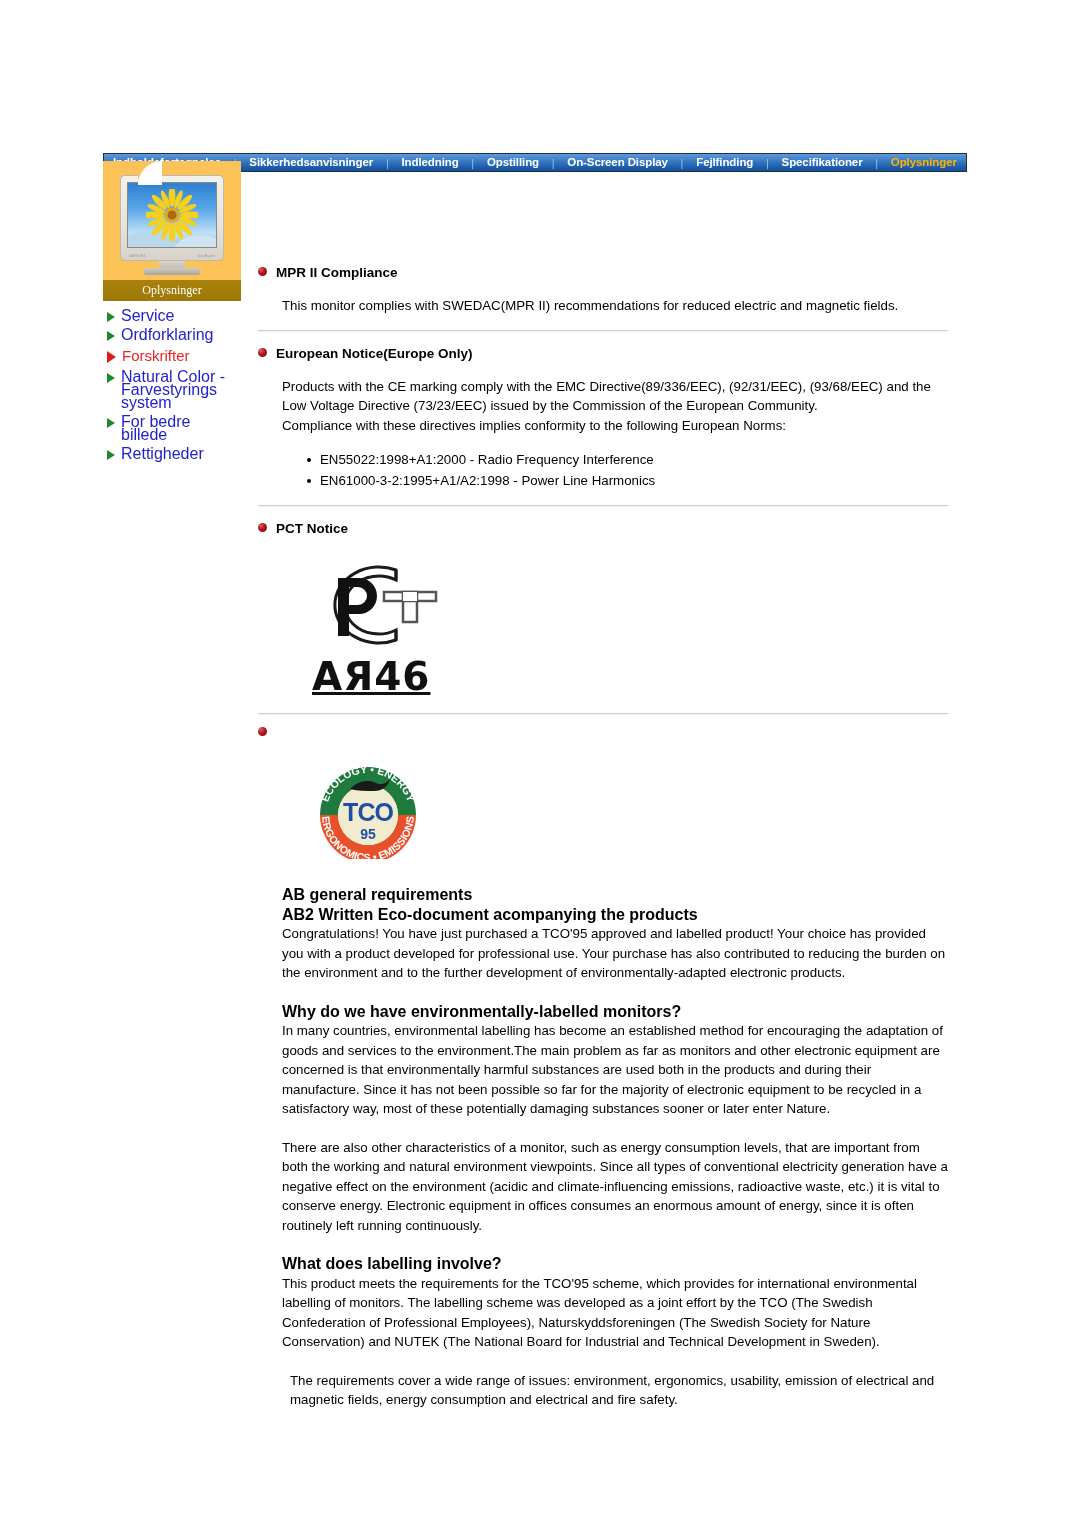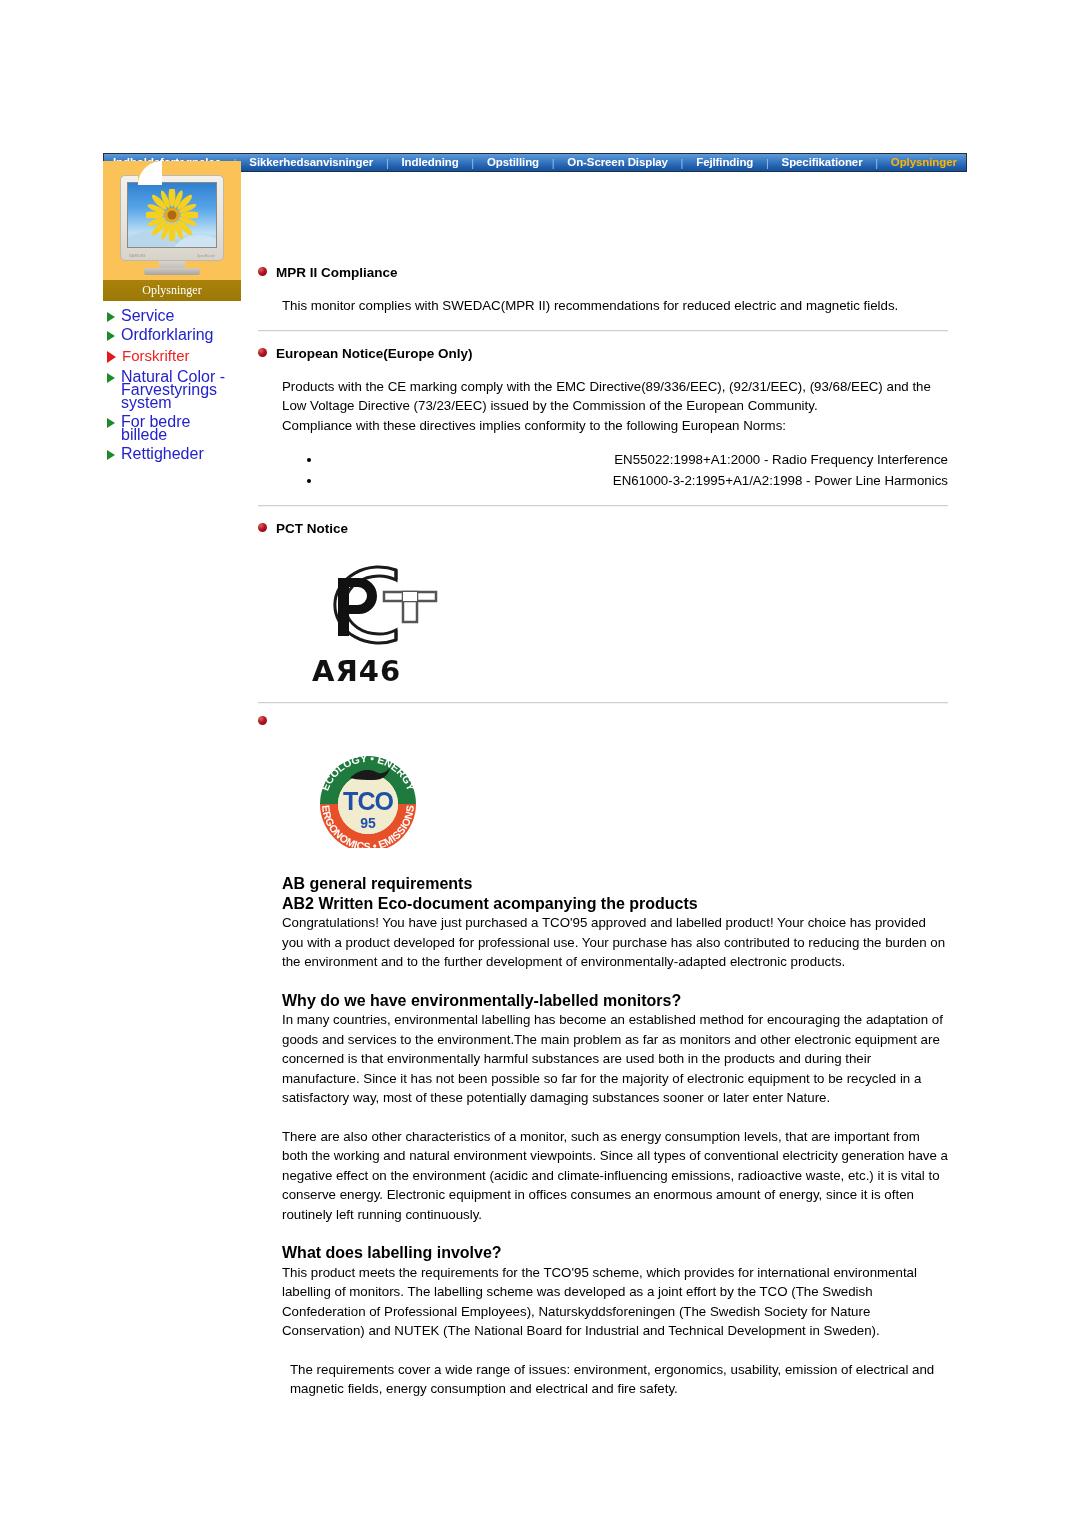--- a/index.html
+++ b/index.html
@@ -255,45 +255,45 @@
   }
   ul.norms {
     margin: 14px 0 0 0;
     padding-left: 62px;
     list-style: none;
   }
   ul.norms li {
     font-size: 13.3px;
     line-height: 21px;
     position: relative;
-    text-align: right;
   }
   ul.norms li::before {
     content: "";
     position: absolute;
     left: -13px;
     top: 9px;
     width: 4px;
     height: 4px;
     border-radius: 50%;
     background: #000;
   }
 
   
   .pct-wrap {
     margin: 22px 0 0 46px;
   }
   .pct-text {
     font-family: "DejaVu Sans", sans-serif;
     font-weight: bold;
-    font-size: 29px;
+    font-size: 39px;
     letter-spacing: 1px;
     margin-left: 8px;
     margin-top: -2px;
     color: #111;
+    text-decoration: underline;
   }
 
   
   .tco-wrap {
     margin: 26px 0 0 52px;
   }
 
   .tco-block {
     margin-top: 22px;
   }

